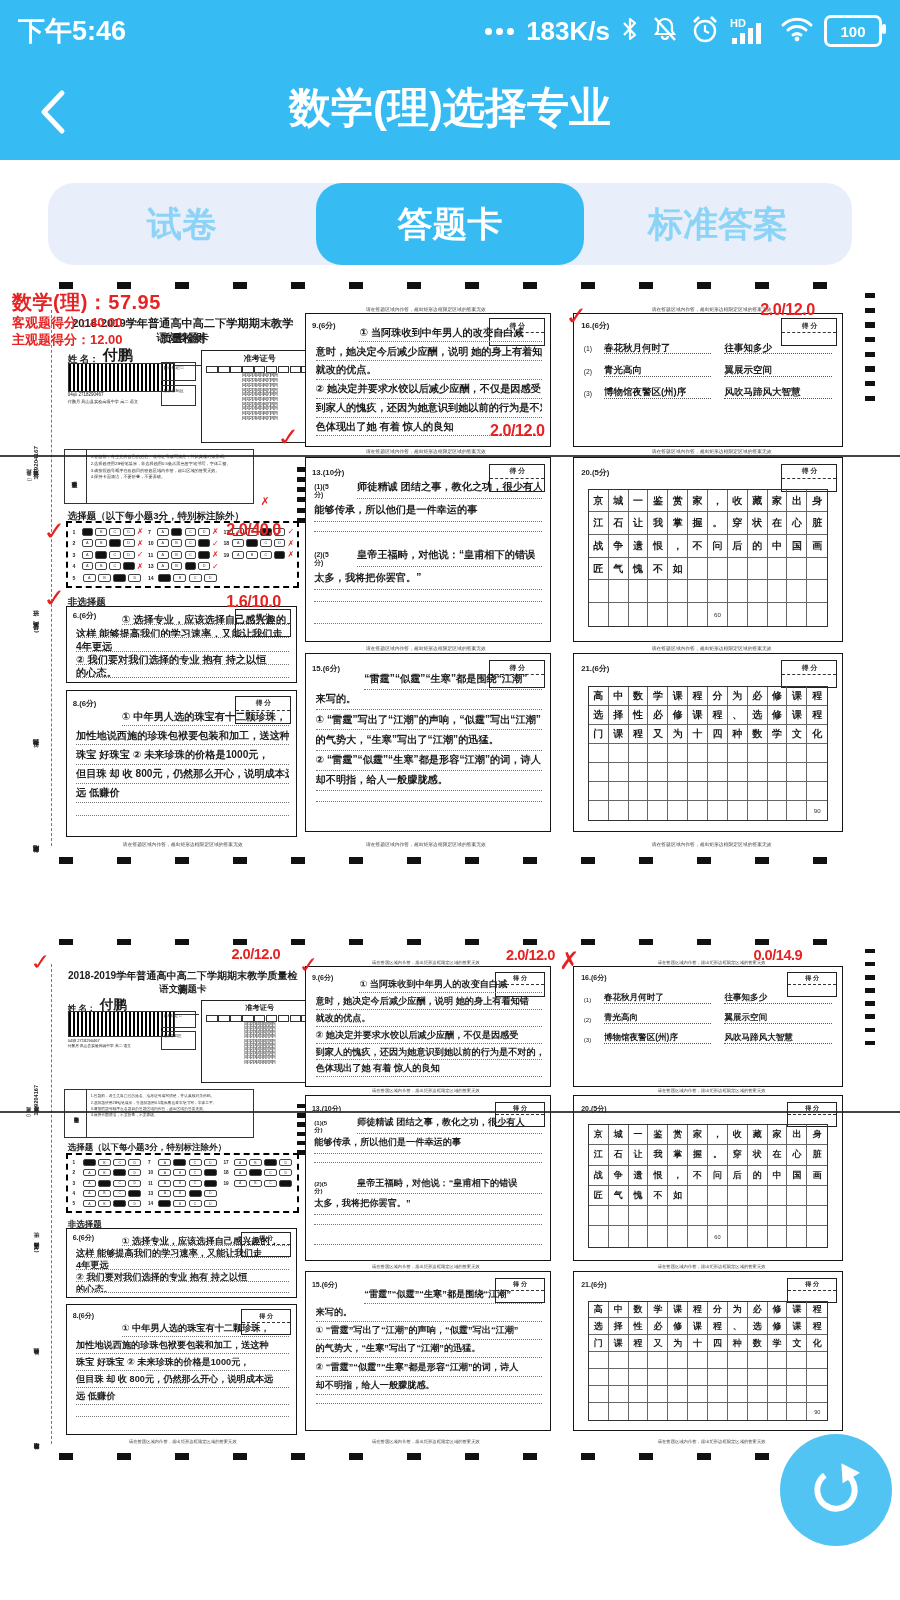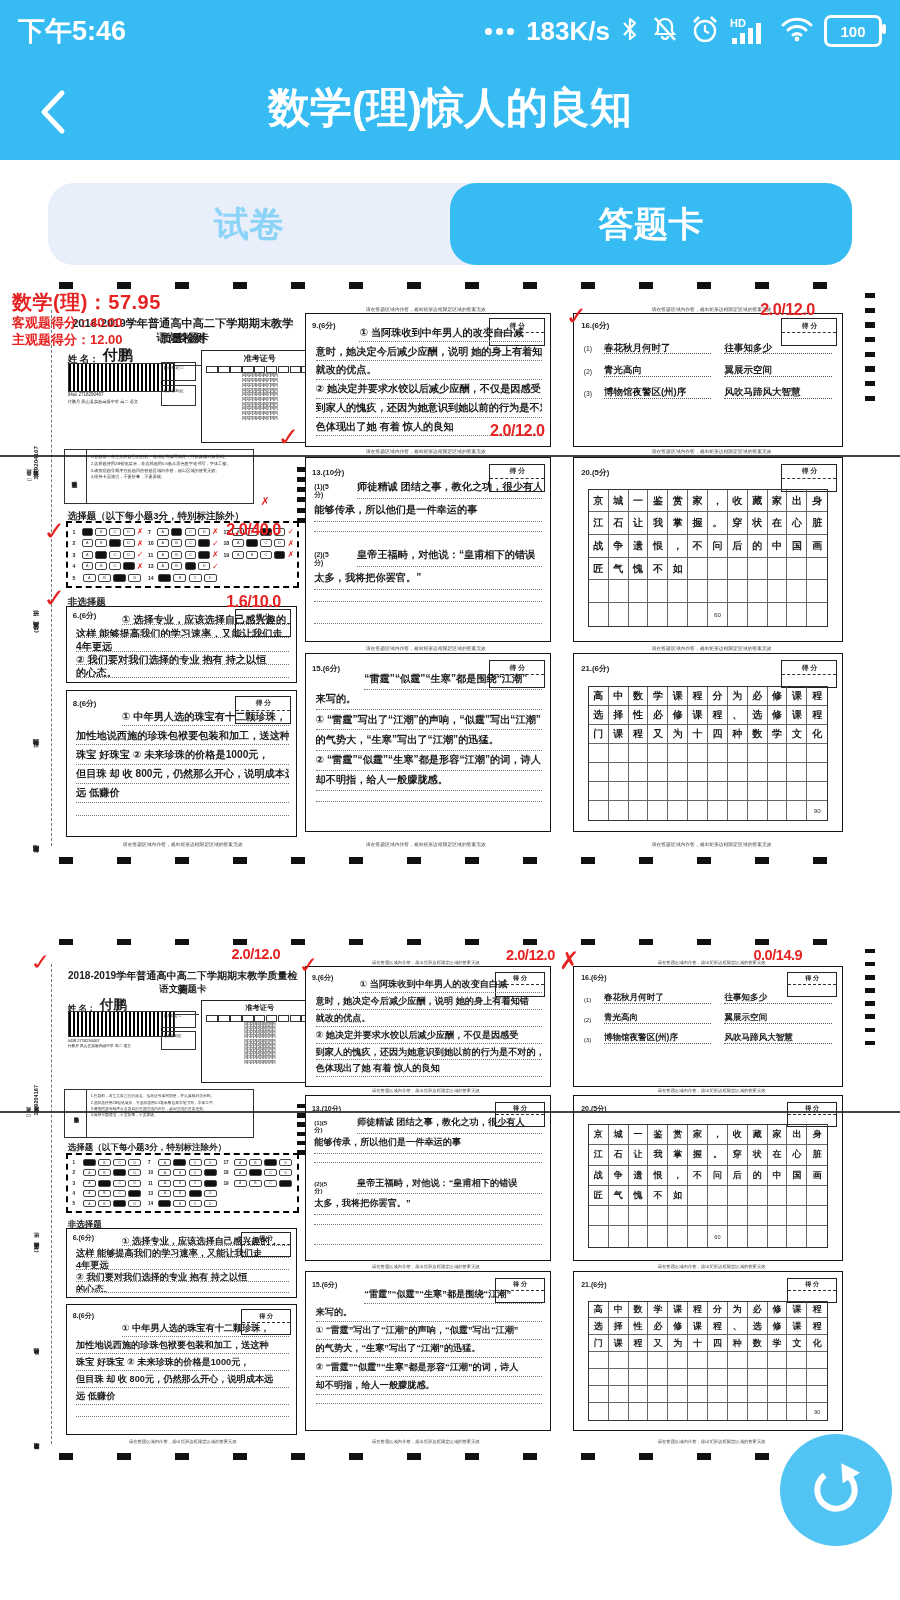--- a/index.html
+++ b/index.html
@@ -86,26 +86,27 @@
         </span>
     </div>
   </div>
 
   <div class="header">
     <div class="back">
       <svg width="30" height="50" viewBox="0 0 30 50">
           <polyline points="24,6 6,25 24,44" fill="none" stroke="#fff" stroke-width="5" stroke-linecap="round" stroke-linejoin="round"></polyline>
         </svg>
     </div>
-    <div class="title">数学(理)惊人的良知</div>
+    <div class="title">数学(理)选择专业</div>
   </div>
 
   <div class="tabbar">
     <div class="tab">试卷</div>
     <div class="tab active">答题卡</div>
+    <div class="tab">标准答案</div>
   </div>
 
   <div class="summary">
     <div class="l1">数学(理)：57.95</div>
     <div class="l2">客观题得分：40.00</div>
     <div class="l2">主观题得分：12.00</div>
   </div>
 
   <div class="sheet" id="sheet1">
       <div style="position: absolute; left: 4%; top: 0.2%; width: 1.6%; height: 1.2%; background: rgb(17, 17, 17);"></div>

